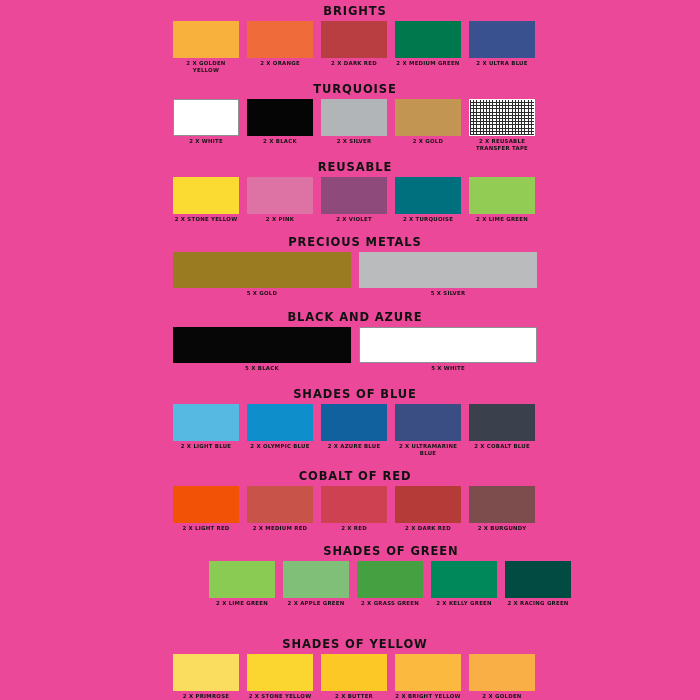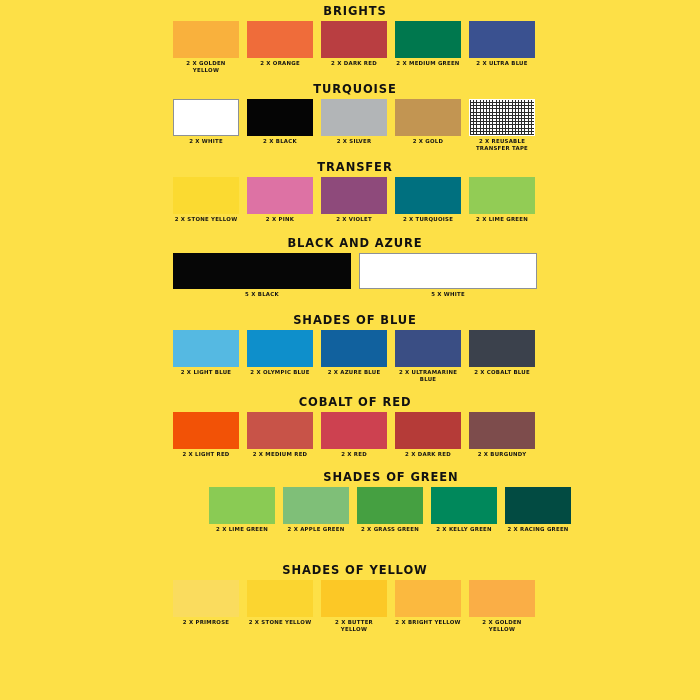--- a/index.html
+++ b/index.html
@@ -11,21 +11,21 @@
   body {
     width: 700px;
     height: 700px;
     font-family: "Liberation Sans", sans-serif;
     overflow: hidden;
   }
   #sheet {
     position: relative;
     width: 700px;
     height: 700px;
-    background: #fde047;
+    background: #ec4899;
     box-sizing: border-box;
   }
   #chart {
     position: absolute;
     left: 173px;
     top: 0px;
     width: 364px;
   }
 
   .section {
@@ -155,41 +155,54 @@
             <div class="chip" style="background-color: rgb(194, 149, 82);"></div>
             <div class="chip-label">2 X GOLD</div>
           </div>
           <div class="swatch-cell">
             <div class="chip grid-pattern"></div>
             <div class="chip-label">2 X REUSABLE TRANSFER TAPE</div>
           </div>
         </div>
       </div>
       <div class="section sec-harlequin">
-        <div class="section-title">TRANSFER</div>
+        <div class="section-title">REUSABLE</div>
         <div class="swatch-row">
           <div class="swatch-cell">
             <div class="chip" style="background-color: rgb(251, 218, 49);"></div>
             <div class="chip-label">2 X STONE YELLOW</div>
           </div>
           <div class="swatch-cell">
             <div class="chip" style="background-color: rgb(221, 114, 164);"></div>
             <div class="chip-label">2 X PINK</div>
           </div>
           <div class="swatch-cell">
             <div class="chip" style="background-color: rgb(142, 74, 123);"></div>
             <div class="chip-label">2 X VIOLET</div>
           </div>
           <div class="swatch-cell">
             <div class="chip" style="background-color: rgb(0, 112, 127);"></div>
             <div class="chip-label">2 X TURQUOISE</div>
           </div>
           <div class="swatch-cell">
             <div class="chip" style="background-color: rgb(146, 204, 85);"></div>
             <div class="chip-label">2 X LIME GREEN</div>
+          </div>
+        </div>
+      </div>
+      <div class="section sec-precious">
+        <div class="section-title">PRECIOUS METALS</div>
+        <div class="swatch-row">
+          <div class="swatch-cell wide">
+            <div class="chip" style="background-color: rgb(155, 123, 33);"></div>
+            <div class="chip-label">5 X GOLD</div>
+          </div>
+          <div class="swatch-cell wide">
+            <div class="chip" style="background-color: rgb(185, 187, 189);"></div>
+            <div class="chip-label">5 X SILVER</div>
           </div>
         </div>
       </div>
       <div class="section sec-blackwhite">
         <div class="section-title">BLACK AND AZURE</div>
         <div class="swatch-row">
           <div class="swatch-cell wide">
             <div class="chip" style="background-color: rgb(6, 6, 6);"></div>
             <div class="chip-label">5 X BLACK</div>
           </div>

